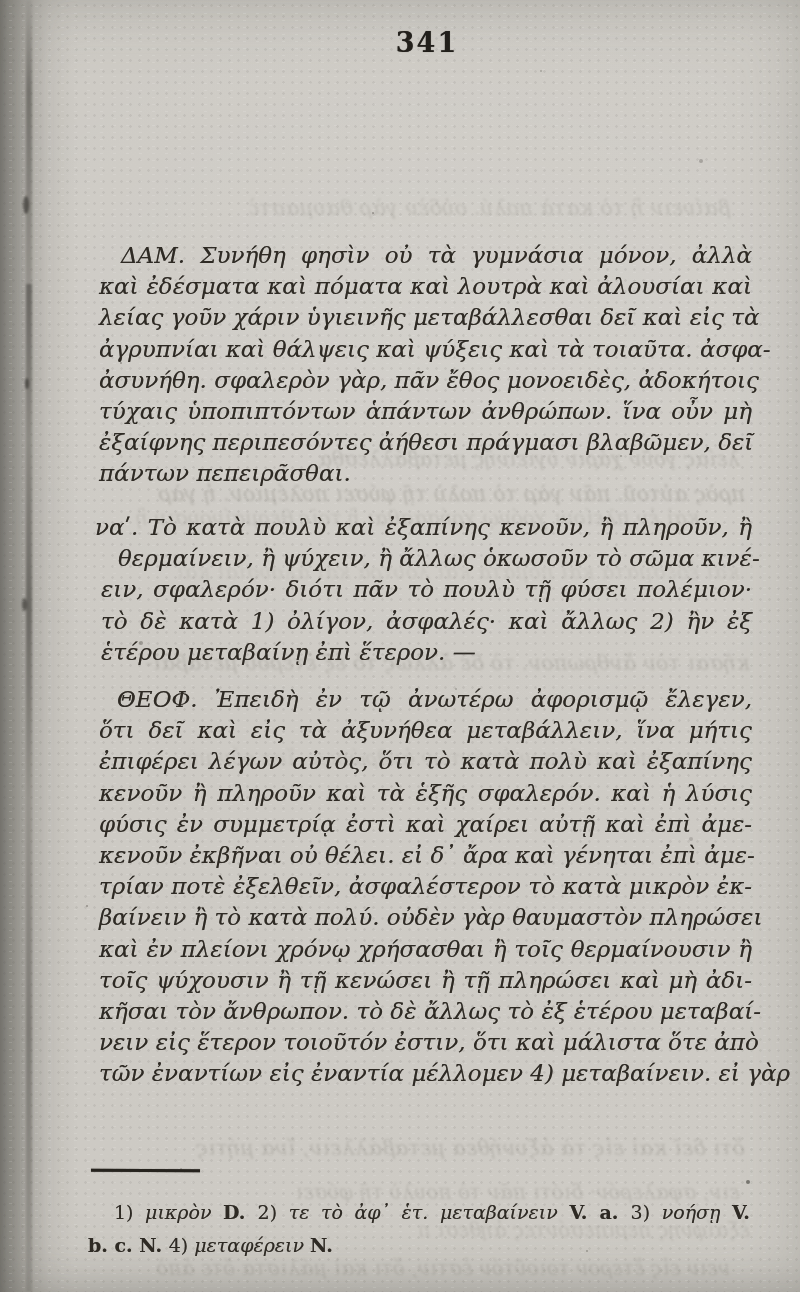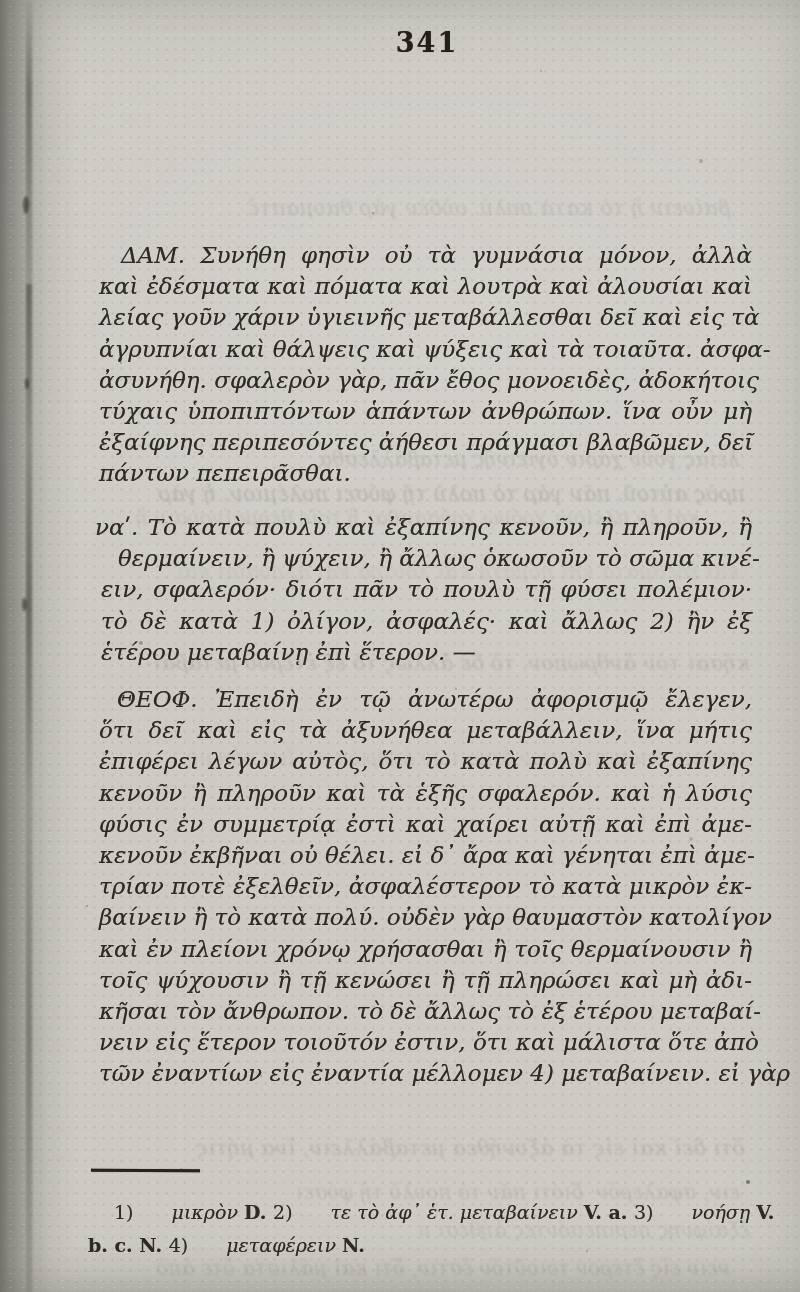--- a/index.html
+++ b/index.html
@@ -51,21 +51,21 @@
   .para-na .line:nth-child(2){padding-left:19px;}
   .para-na .line:nth-child(n+3){padding-left:2px;}
   .para-theo{top:684px;}
   .para-theo .line:nth-child(1){text-indent:18px;}
   .fn-rule{position:absolute;top:1169px;left:91px;width:109px;height:3px;background:#26231e;transform:rotate(.3deg);box-shadow:0 0 1px rgba(38,35,30,.6);}
   .footnotes{position:absolute;left:88px;top:1196px;width:662px;font-size:19px;
     text-shadow:0 0 .5px rgba(46,42,36,.5);}
   .footnotes .line{line-height:33px;height:33px;}
   .footnotes .line:nth-child(1){padding-left:26px;}
   .footnotes .line:last-child{text-align-last:left;}
-  .fn-greek{font-style:italic;margin-left:32px;}
+  .fn-greek{font-style:italic;}
   .fn-marker{font-style:normal;}
   .fn-siglum{font-style:normal;font-weight:bold;}
   .ghost{position:absolute;overflow:hidden;white-space:nowrap;font-style:italic;
     color:#6d6a61;transform:scaleX(-1);filter:blur(1.3px);pointer-events:none;}
 </style>
 </head>
 <body>
 
 <div class="page">
   <div class="stipple"></div>
@@ -95,21 +95,21 @@
       <div class="line">ἑτέρου μεταβαίνῃ ἐπὶ ἕτερον. —</div>
     </div>
   <div class="para para-theo">
       <div class="line">ΘΕΟΦ. Ἐπειδὴ ἐν τῷ ἀνωτέρω ἀφορισμῷ ἔλεγεν,</div>
       <div class="line">ὅτι δεῖ καὶ εἰς τὰ ἀξυνήθεα μεταβάλλειν, ἵνα μήτις</div>
       <div class="line">ἐπιφέρει λέγων αὐτὸς, ὅτι τὸ κατὰ πολὺ καὶ ἐξαπίνης</div>
       <div class="line">κενοῦν ἢ πληροῦν καὶ τὰ ἑξῆς σφαλερόν. καὶ ἡ λύσις</div>
       <div class="line">φύσις ἐν συμμετρίᾳ ἐστὶ καὶ χαίρει αὐτῇ καὶ ἐπὶ ἀμε-</div>
       <div class="line">κενοῦν ἐκβῆναι οὐ θέλει. εἰ δ᾽ ἄρα καὶ γένηται ἐπὶ ἀμε-</div>
       <div class="line">τρίαν ποτὲ ἐξελθεῖν, ἀσφαλέστερον τὸ κατὰ μικρὸν ἐκ-</div>
-      <div class="line">βαίνειν ἢ τὸ κατὰ πολύ. οὐδὲν γὰρ θαυμαστὸν κατολίγον</div>
+      <div class="line">βαίνειν ἢ τὸ κατὰ πολύ. οὐδὲν γὰρ θαυμαστὸν πληρώσει</div>
       <div class="line">καὶ ἐν πλείονι χρόνῳ χρήσασθαι ἢ τοῖς θερμαίνουσιν ἢ</div>
       <div class="line">τοῖς ψύχουσιν ἢ τῇ κενώσει ἢ τῇ πληρώσει καὶ μὴ ἀδι-</div>
       <div class="line">κῆσαι τὸν ἄνθρωπον. τὸ δὲ ἄλλως τὸ ἐξ ἑτέρου μεταβαί-</div>
       <div class="line">νειν εἰς ἕτερον τοιοῦτόν ἐστιν, ὅτι καὶ μάλιστα ὅτε ἀπὸ</div>
       <div class="line">τῶν ἐναντίων εἰς ἐναντία μέλλομεν 4) μεταβαίνειν. εἰ γὰρ</div>
     </div>
 
   <div class="fn-rule"></div>
   <div class="footnotes">
       <div class="line"><span class="fn-marker">1) </span><span class="fn-greek">μικρὸν </span><span class="fn-siglum">D. </span><span class="fn-marker">2) </span><span class="fn-greek">τε τὸ ἀφ᾽ ἑτ. μεταβαίνειν </span><span class="fn-siglum">V. a. </span><span class="fn-marker">3) </span><span class="fn-greek">νοήσῃ </span><span class="fn-siglum">V.</span></div>

